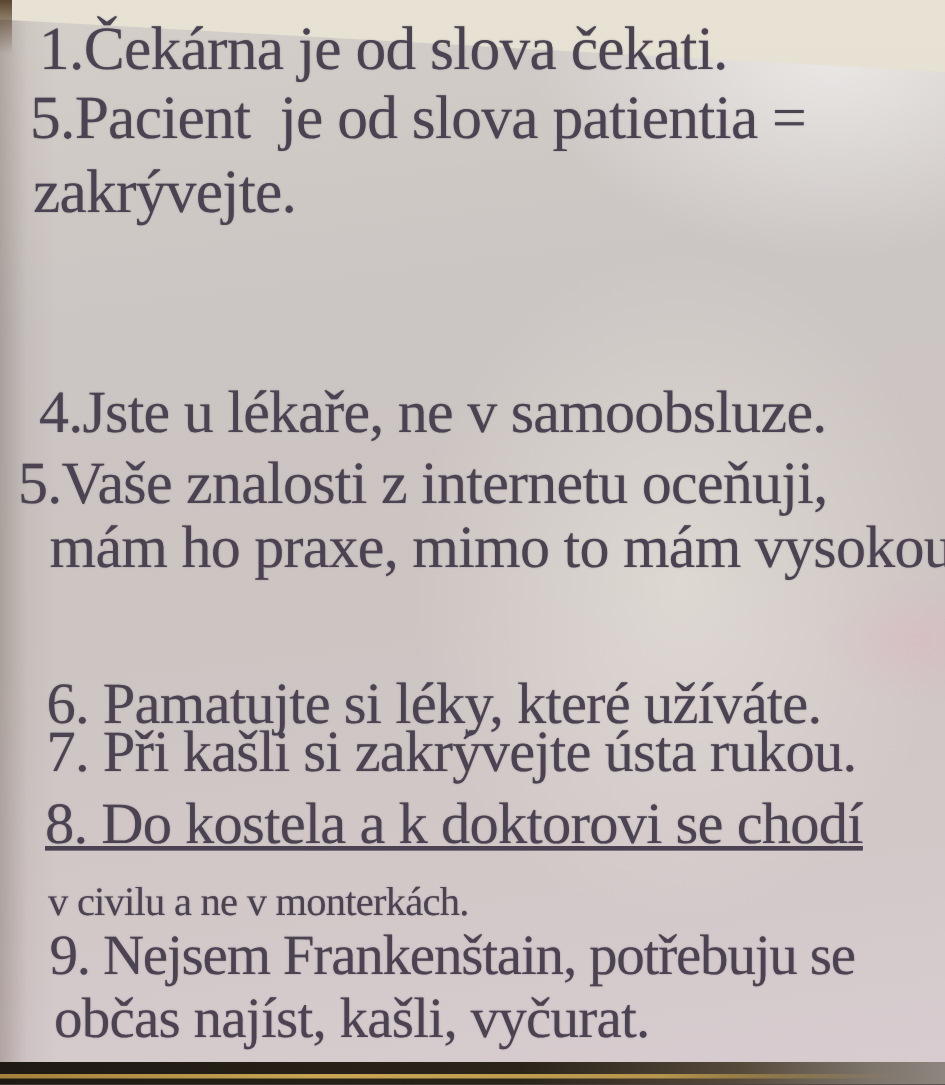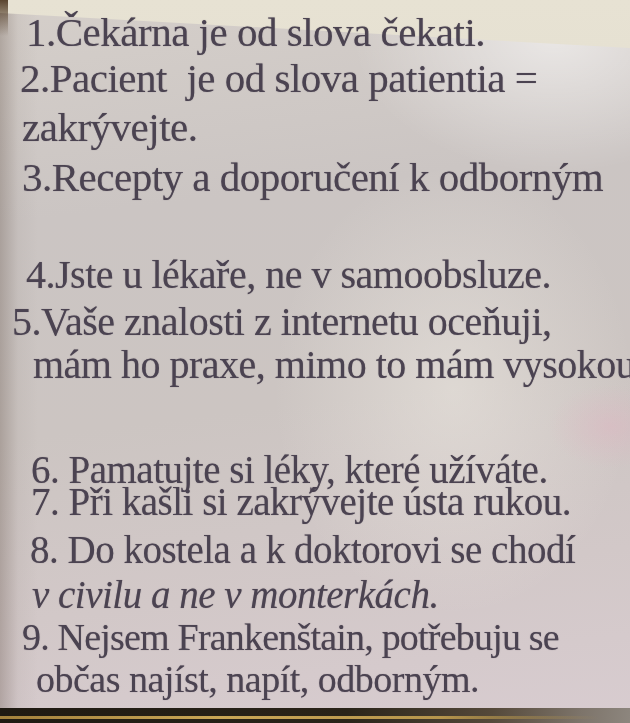--- a/index.html
+++ b/index.html
@@ -53,23 +53,23 @@
   .l1  { top: 58px;  left: 20px; font-size: 41px; }
   .l2  { top: 107px; left: 22px; font-size: 41px; }
   .l3  { top: 157px; left: 22px; font-size: 41px; }
   .l4  { top: 204px; left: 19px; font-size: 41px; }
   .l5  { top: 255px; left: 26px; font-size: 40px; }
   .l6  { top: 302px; left: 12px; font-size: 40px; }
   .l7  { top: 345px; left: 33px; font-size: 40px; }
   .l8  { top: 390px; left: 31px; font-size: 40px; }
   .l9  { top: 438px; left: 31px; font-size: 39px; margin-top: 12px; }
   .l10 { top: 482px; left: 31px; font-size: 39px; }
-  .l11 { top: 530px; left: 30px; font-size: 39px; }
-  .l12 { top: 575px; left: 32px; font-size: 39px; font-style: italic; }
-  .l13 { top: 618px; left: 22px; font-size: 38px; letter-spacing: -0.8px; }
+  .l11 { top: 530px; left: 30px; font-size: 39px; text-decoration: underline; }
+  .l12 { top: 588px; left: 32px; font-size: 27px; }
+  .l13 { top: 618px; left: 33px; font-size: 38px; letter-spacing: -0.8px; }
   .l14 { top: 660px; left: 36px; font-size: 38px; }
   
   .edge-highlight {
     position: absolute;
     left: 0; bottom: 13px;
     width: 100%; height: 2px;
     background: linear-gradient(to right, rgba(242,235,218,0.9), rgba(242,235,218,0.6) 55%, rgba(242,235,218,0) 92%);
   }
   .table-edge {
     position: absolute;
@@ -86,30 +86,29 @@
 </style>
 </head>
 <body>
 
 <div class="photo">
   <div class="paper">
     <div class="topband"></div>
     <div class="corner-mark"></div>
     <div class="text">
       <div class="line l0">1.Čekárna je od slova čekati.</div>
-      <div class="line l1">2.Pacient  je od slova patientia =</div>
+      <div class="line l1">5.Pacient  je od slova patientia =</div>
       <div class="line l2">zakrývejte.</div>
-      <div class="line l3">3.Recepty a doporučení k odborným</div>
       <div class="line l5">4.Jste u lékaře, ne v samoobsluze.</div>
       <div class="line l6">5.Vaše znalosti z internetu oceňuji,</div>
       <div class="line l7">mám ho praxe, mimo to mám vysokou</div>
       <div class="line l9">6. Pamatujte si léky, které užíváte.</div>
       <div class="line l10">7. Při kašli si zakrývejte ústa rukou.</div>
       <div class="line l11">8. Do kostela a k doktorovi se chodí</div>
       <div class="line l12">v civilu a ne v monterkách.</div>
       <div class="line l13">9. Nejsem Frankenštain, potřebuju se</div>
-      <div class="line l14">občas najíst, napít, odborným.</div>
+      <div class="line l14">občas najíst, kašli, vyčurat.</div>
     </div>
   </div>
   <div class="edge-highlight"></div>
   <div class="table-edge"></div>
   <div class="gold-line"></div>
 </div>
 
 </body></html>

